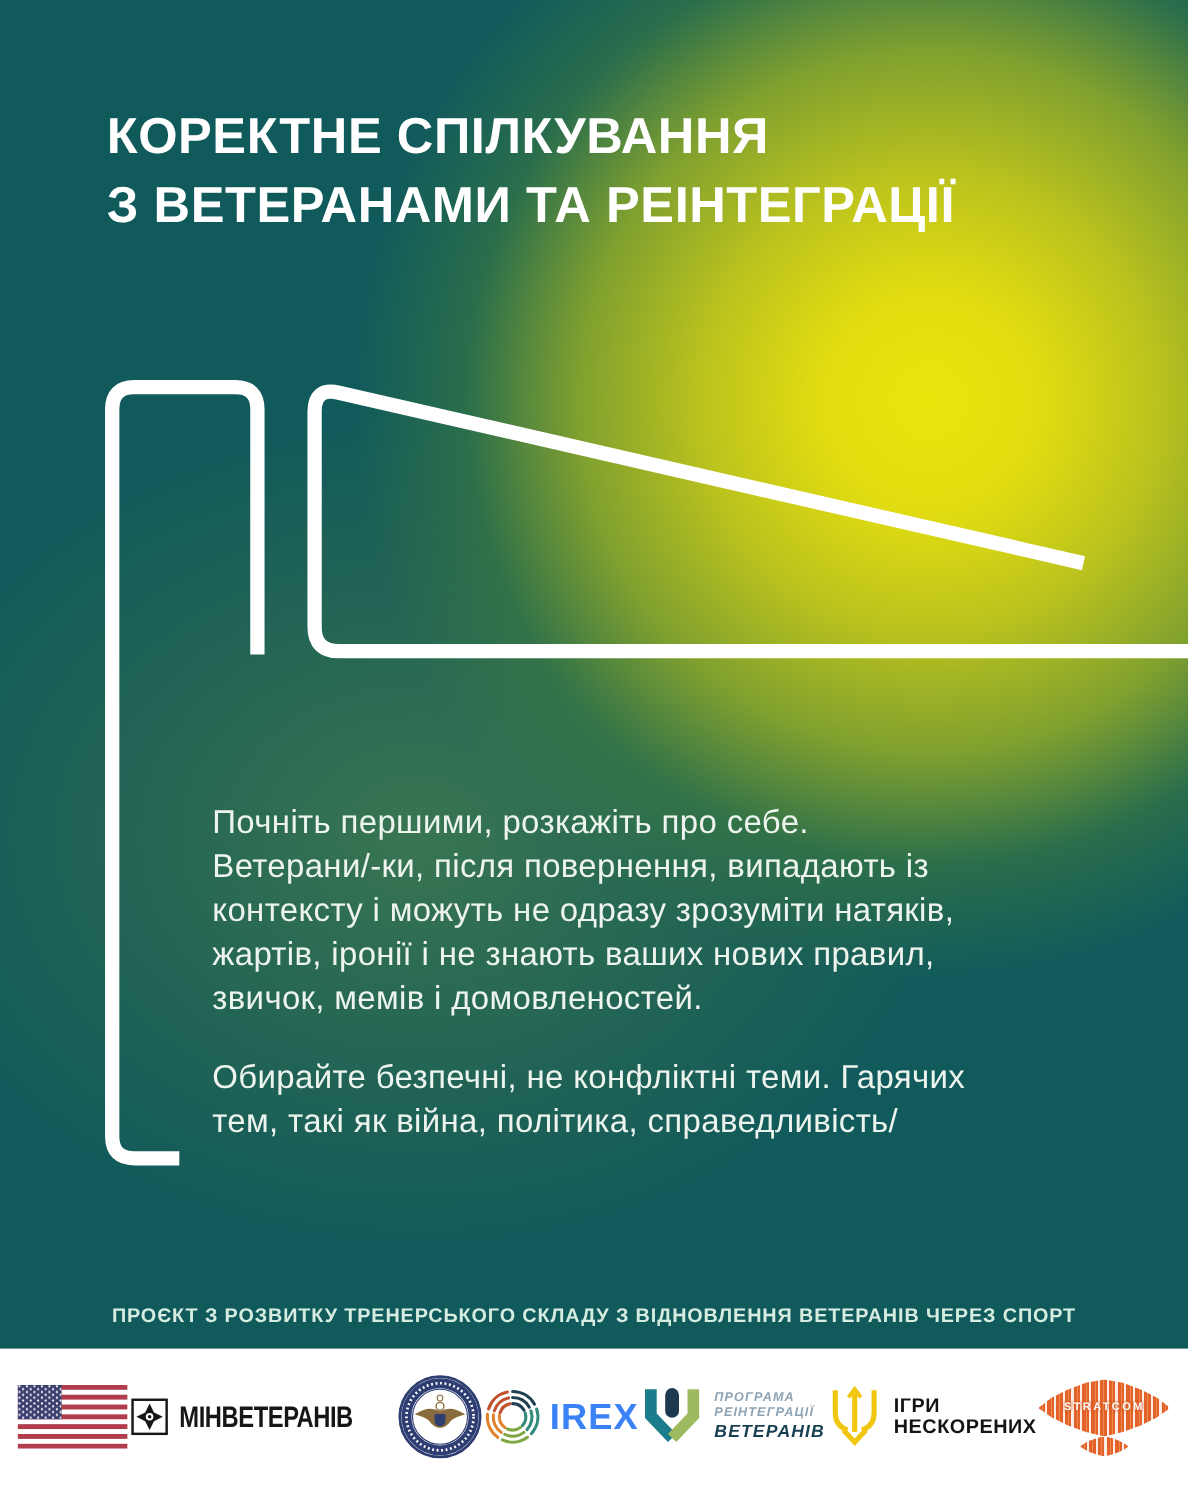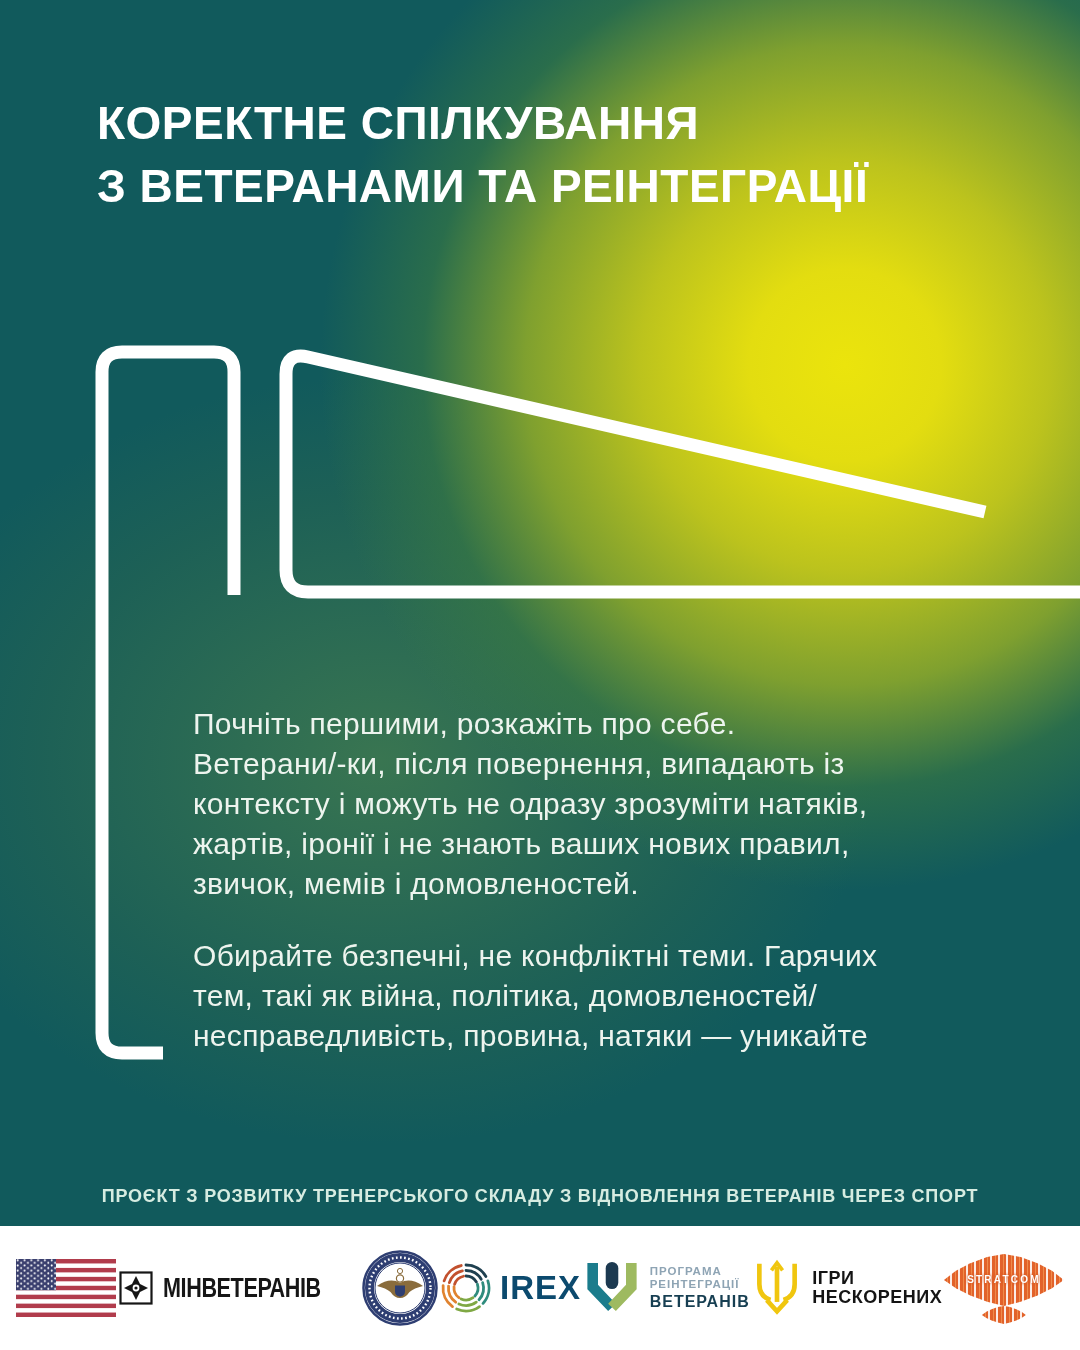--- a/index.html
+++ b/index.html
@@ -17,40 +17,40 @@
   .deco-lines{position:absolute;left:0;top:0;width:1080px;height:1350px;}
   .title{
     position:absolute;left:97px;top:92px;color:#ffffff;
     font-size:46px;font-weight:700;line-height:63px;letter-spacing:0.5px;
     white-space:nowrap;
   }
   .section-heading{
     position:absolute;left:193px;top:634px;color:#f5e511;
     font-size:35px;font-weight:700;letter-spacing:0.5px;white-space:nowrap;
   }
-  .body-copy{position:absolute;left:193px;top:704px;color:#edf4ee;
+  .body-copy{position:absolute;left:193px;top:728px;color:#edf4ee;
     font-size:30px;line-height:40px;letter-spacing:0.3px;}
   .body-copy .para{margin:0 0 32px 0;}
   .body-copy .line{white-space:nowrap;}
   .project-strip{
     position:absolute;left:0;top:1186px;width:1080px;text-align:center;
     color:#d6ece1;font-size:18px;font-weight:700;letter-spacing:0.8px;
   }
   .logo-bar{
     position:absolute;left:0;top:1226px;width:1080px;height:124px;background:#ffffff;
     display:flex;align-items:center;justify-content:space-between;
     padding:0 16px;box-sizing:border-box;
   }
   .logo{display:flex;align-items:center;gap:9px;}
   .minvet-text{
     font-size:27px;font-weight:900;color:#161616;letter-spacing:-0.5px;
     display:inline-block;transform:scaleX(0.8);transform-origin:left center;white-space:nowrap;
   }
-  .irex-text{font-size:33px;font-weight:600;color:#0c4a6e;letter-spacing:1px;}
-  .reint-text{display:flex;flex-direction:column;line-height:1.15;}
+  .irex-text{font-size:33px;font-weight:600;color:#3b82f6;letter-spacing:1px;}
+  .reint-text{display:flex;flex-direction:column;line-height:1.15;font-style:italic;}
   .reint-text .l1,.reint-text .l2{font-size:11.5px;color:#8ea4b4;letter-spacing:1px;font-weight:600;}
   .reint-text .l3{font-size:16px;color:#173f52;font-weight:800;letter-spacing:1px;margin-top:2px;}
   .invictus-text{display:flex;flex-direction:column;line-height:1.08;}
   .invictus-text span{font-size:18px;font-weight:900;color:#141414;letter-spacing:0.5px;white-space:nowrap;}
   .stratcom-logo{position:relative;width:120px;height:80px;}
   .strat-burst{
     position:absolute;left:0;top:6px;width:120px;height:52px;
     background:repeating-linear-gradient(90deg,
       #e2622a 0 3px, #ef8c4b 3px 4px, #e2622a 4px 6px, rgba(226,98,42,0.12) 6px 8px);
     clip-path:polygon(0% 50%,10% 32%,22% 18%,36% 6%,50% 0%,64% 6%,78% 18%,90% 32%,
@@ -82,22 +82,21 @@
   <div class="body-copy">
     <div class="para">
       <div class="line">Почніть першими, розкажіть про себе.</div>
       <div class="line">Ветерани/-ки, після повернення, випадають із</div>
       <div class="line">контексту і можуть не одразу зрозуміти натяків,</div>
       <div class="line">жартів, іронії і не знають ваших нових правил,</div>
       <div class="line">звичок, мемів і домовленостей.</div>
     </div>
     <div class="para">
       <div class="line">Обирайте безпечні, не конфліктні теми. Гарячих</div>
-      <div class="line">тем, такі як війна, політика, домовленостей/</div>
-      <div class="line">несправедливість, провина, натяки — уникайте</div>
+      <div class="line">тем, такі як війна, політика, справедливість/</div>
     </div>
   </div>
 
   <div class="project-strip">ПРОЄКТ З РОЗВИТКУ ТРЕНЕРСЬКОГО СКЛАДУ З ВІДНОВЛЕННЯ ВЕТЕРАНІВ ЧЕРЕЗ СПОРТ</div>
 
   <div class="logo-bar">
 
     <div class="logo">
       <svg width="100" height="58" viewBox="0 0 100 58" aria-hidden="true">
         <defs>

